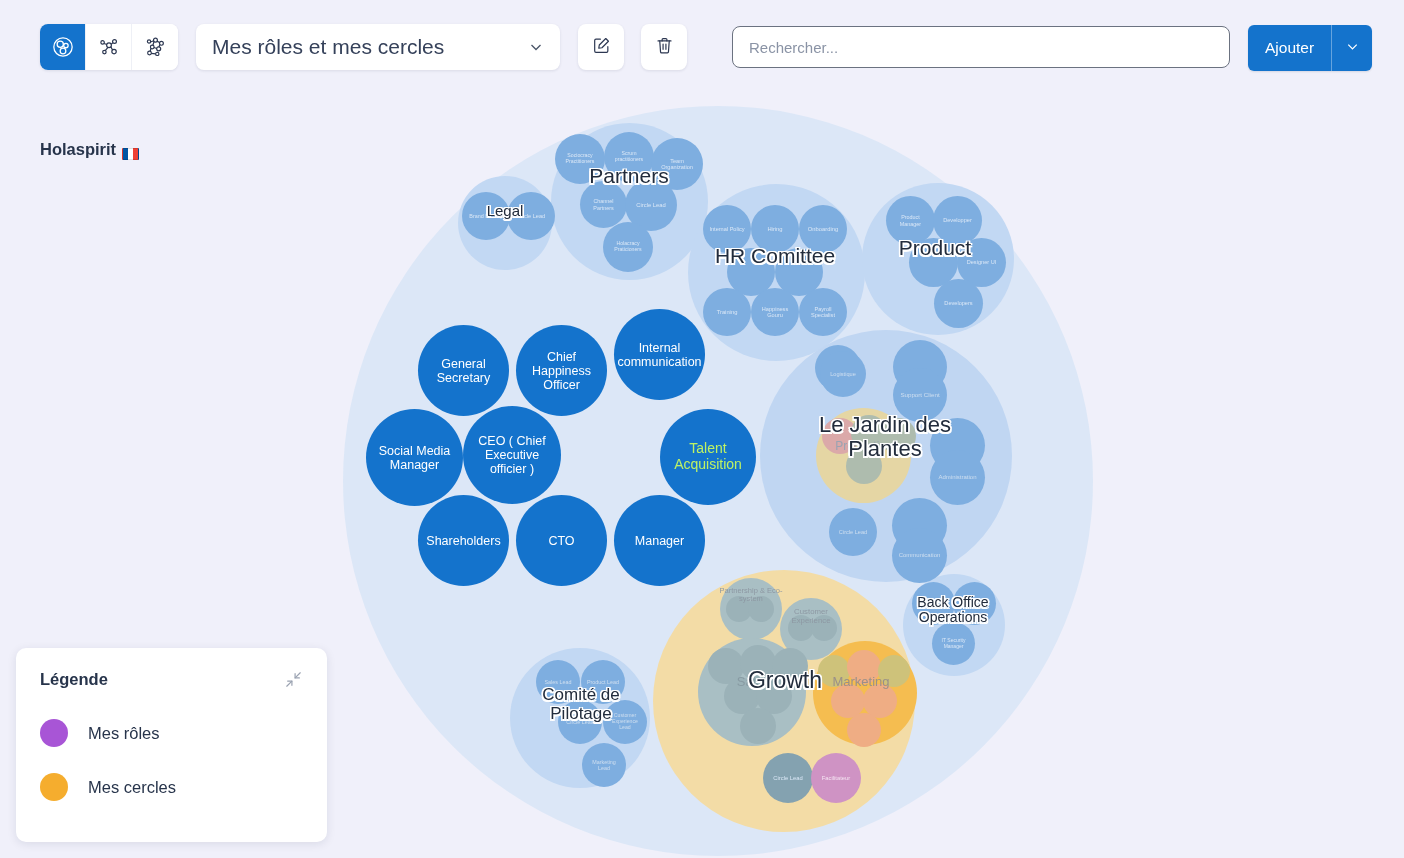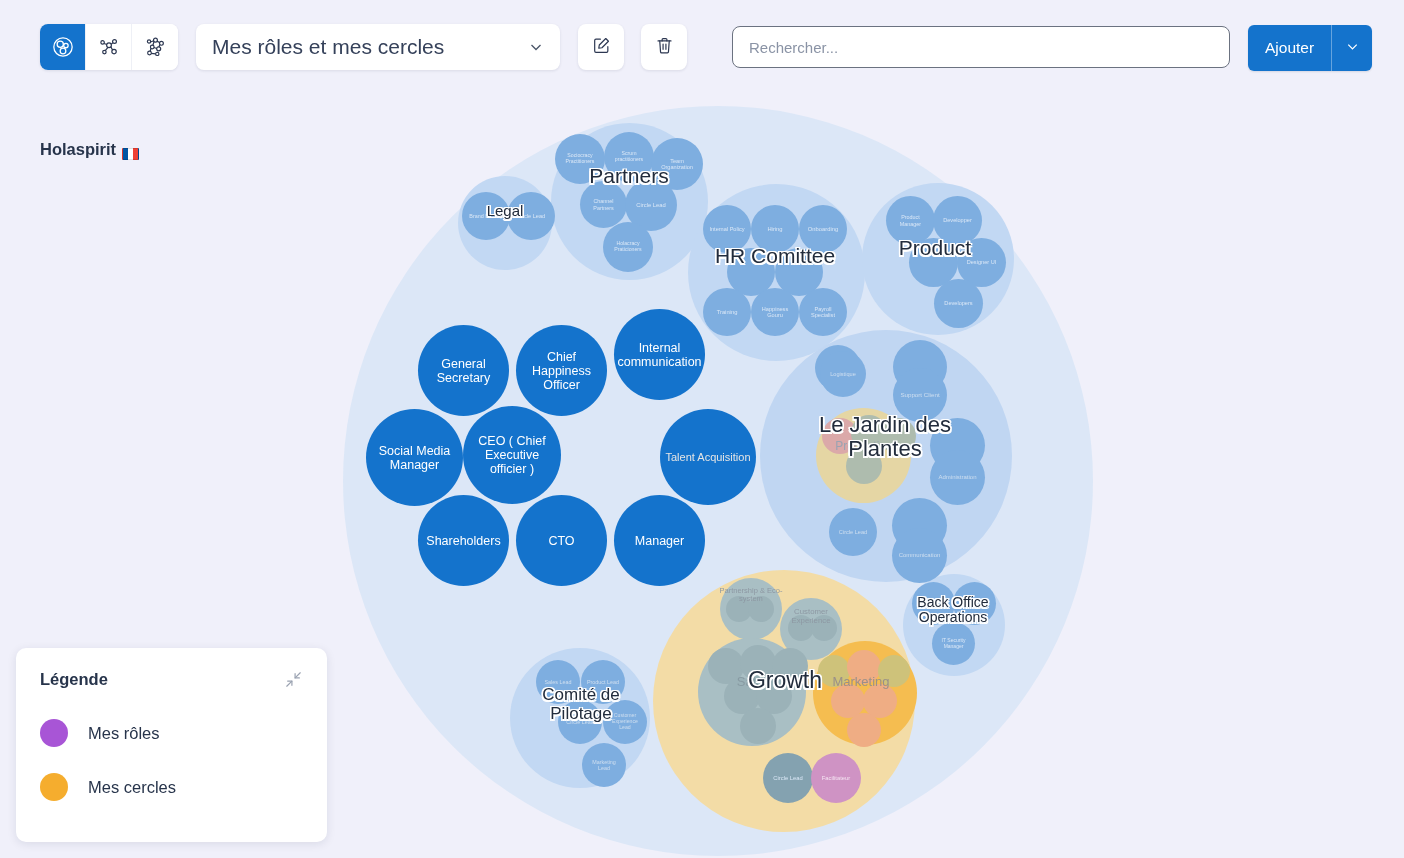--- a/index.html
+++ b/index.html
@@ -444,21 +444,21 @@
       <div class="node" style="left: 614px; top: 309px; width: 91px; height: 91px; background: rgb(20, 115, 204); z-index: 20;">
         <span style="font-size: 12.5px; color: rgb(255, 255, 255);">Internal communication</span>
       </div>
       <div class="node" style="left: 366px; top: 409px; width: 97px; height: 97px; background: rgb(20, 115, 204); z-index: 20;">
         <span style="font-size: 12.5px; color: rgb(255, 255, 255);">Social Media Manager</span>
       </div>
       <div class="node" style="left: 463px; top: 406px; width: 98px; height: 98px; background: rgb(20, 115, 204); z-index: 20;">
         <span style="font-size: 12.5px; color: rgb(255, 255, 255);">CEO ( Chief Executive officier )</span>
       </div>
       <div class="node" style="left: 660px; top: 409px; width: 96px; height: 96px; background: rgb(20, 115, 204); z-index: 20;">
-        <span style="font-size: 11px; color: #e5e5e5;">Talent Acquisition</span>
+        <span style="font-size: 14px; color: #bef264;">Talent Acquisition</span>
       </div>
       <div class="node" style="left: 516px; top: 495px; width: 91px; height: 91px; background: rgb(20, 115, 204); z-index: 20;">
         <span style="font-size: 12.5px; color: rgb(255, 255, 255);">CTO</span>
       </div>
       <div class="node" style="left: 418px; top: 495px; width: 91px; height: 91px; background: rgb(20, 115, 204); z-index: 20;">
         <span style="font-size: 12.5px; color: rgb(255, 255, 255);">Shareholders</span>
       </div>
       <div class="node" style="left: 614px; top: 495px; width: 91px; height: 91px; background: rgb(20, 115, 204); z-index: 20;">
         <span style="font-size: 12.5px; color: rgb(255, 255, 255);">Manager</span>
       </div>

